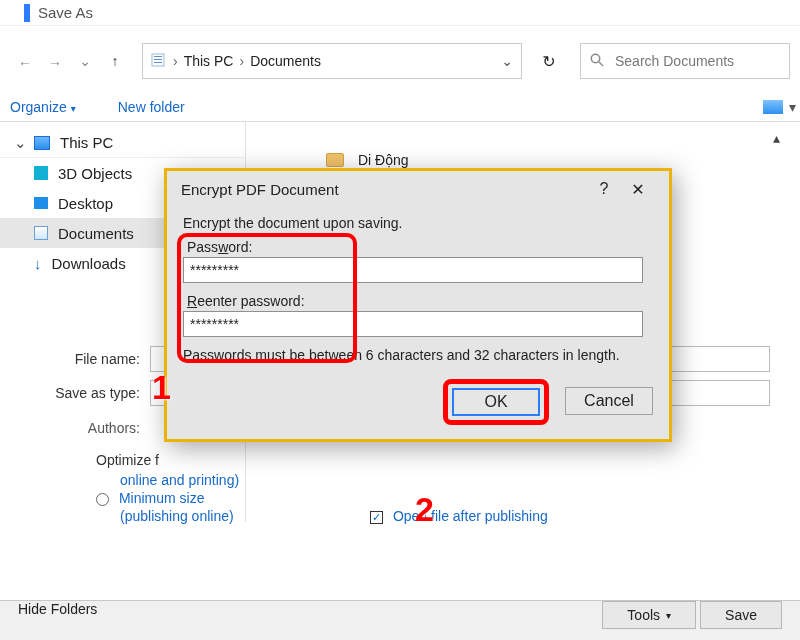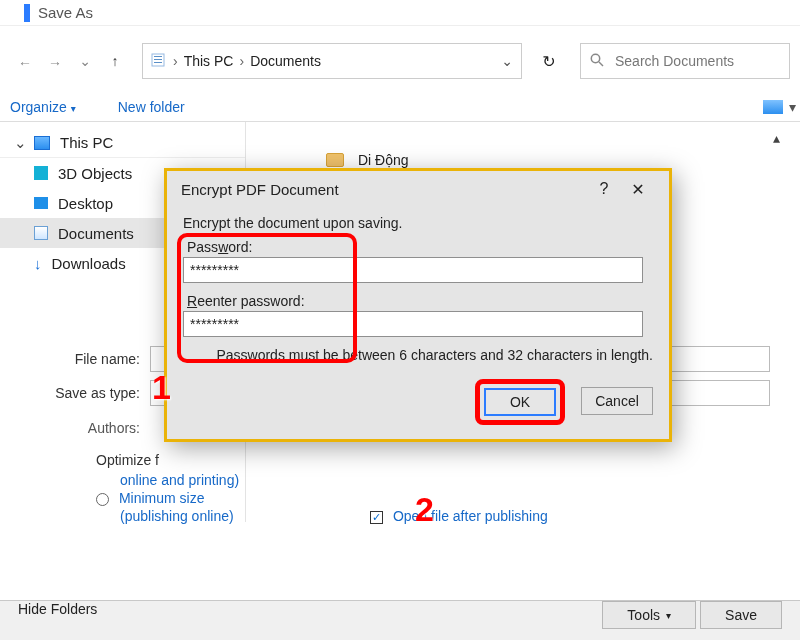--- a/index.html
+++ b/index.html
@@ -84,26 +84,26 @@
     padding:0 14px;}
   .dlg-title .t { flex:1; font-size:15px;}
   .dlg-title .hbtn { width:34px; text-align:center; font-size:16px; color:#222;}
   .dlg-body { padding:6px 16px 14px 16px;}
   .dlg-body .desc { margin:2px 0 8px 0;}
   .pwdgrp { border:4px solid #ff0000; border-radius:10px;
     width:180px; padding:6px 8px 8px 8px;}
   .dlg-body .pwdfield { width:460px; height:26px; border:1px solid #8f8f8f;
     background:#fff; display:flex; align-items:center; padding:0 6px;
     font-family:inherit;}
-  .dlg-body .note { margin-top:10px;text-align:right;}
+  .dlg-body .note { margin-top:10px;}
   .dlg-btns { display:flex; justify-content:flex-end; gap:16px;
     padding:2px 16px 14px 16px;}
-  .dlg-btns .btn { height:28px; width:72px;
+  .dlg-btns .btn { height:28px; width:88px;
     border:1px solid #a0a0a0; background:#e6e6e6;
-    display:flex; align-items:center; justify-content:center; font-size:14px;}
+    display:flex; align-items:center; justify-content:center; font-size:16px;}
   .dlg-btns .ok { border:2px solid #2b7cff; background:#e6e6e6;}
   .okwrap { border:5px solid #ff0000; border-radius:8px; padding:4px;}
   
   .red1, .red2 { position:absolute; font-weight:900;
     color:#ff0000; font-size:34px; text-shadow:1px 1px 2px #fff;}
   .red1 { left:152px; top:368px;}
   .red2 { left:415px; top:490px;}
 </style>
 </head>
 <body>

